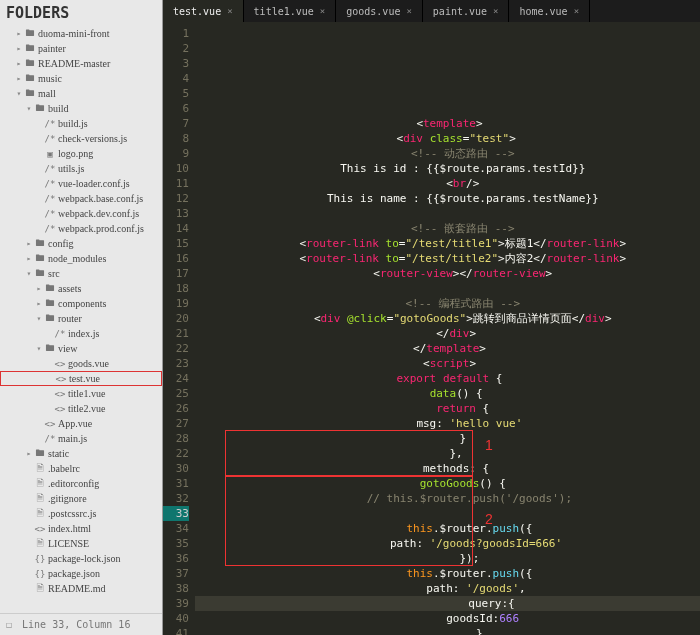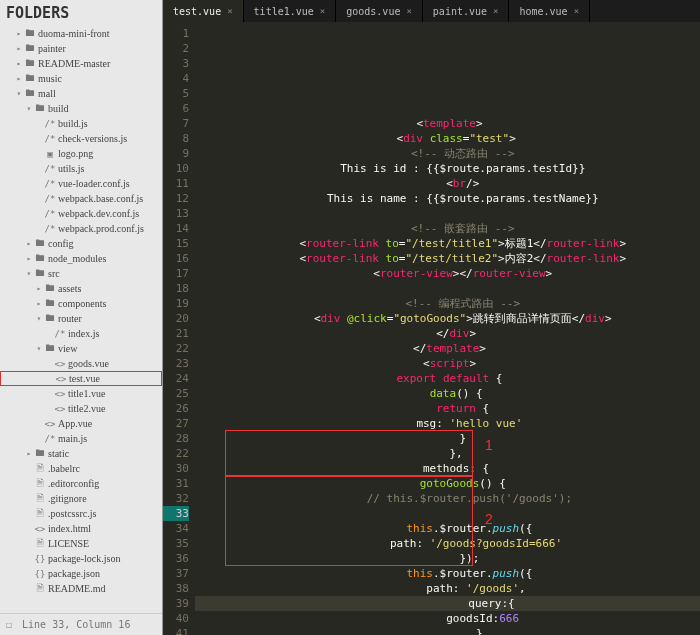--- a/index.html
+++ b/index.html
@@ -22,21 +22,21 @@
 .tab.active { background:#272822; color:#eee; }
 .tabx { color:#888; font-size:9px; }
 .code { flex:1; display:flex; overflow:hidden; font-size:11px; line-height:15px; }
 .gutter { width:32px; background:#272822; color:#75715e; text-align:right; padding:4px 6px 4px 0; user-select:none; }
 .gl { height:15px; }
 .gl.cur { background:#0f766e; color:#ccc; }
 .src { flex:1; position:relative; padding:4px 0; color:#f8f8f2; white-space:pre; }
 .ln { height:15px; padding-left:4px;text-align:center; }
 .ln.cur { background:#3b3b32;padding-left:35px; }
 
-.tag{color:#f92672}.attr{color:#a6e22e}.str{color:#e6db74}.com{color:#88846f}.kw{color:#66d9ef;font-style:italic}.kw2{color:#f92672}.fn{color:#a6e22e}.num{color:#ae81ff}.pun{color:#f8f8f2}.self{color:#fd971f}.txt{color:#f8f8f2}
+.tag{color:#f92672}.attr{color:#a6e22e}.str{color:#e6db74}.com{color:#88846f}.kw{color:#66d9ef;}.kw2{color:#f92672}.fn{color:#a6e22e}.num{color:#ae81ff}.pun{color:#f8f8f2}.self{color:#fd971f}.txt{color:#f8f8f2}
 
 .abox { position:absolute; border:1.5px solid #e33; pointer-events:none; }
 .anum { position:absolute; color:#e33; font-size:14px; font-family:Arial; pointer-events:none; }
 </style>
 </head>
 <body>
 
 <div class="root">
   <div class="sidebar">
     <div class="sb-title">FOLDERS</div>

